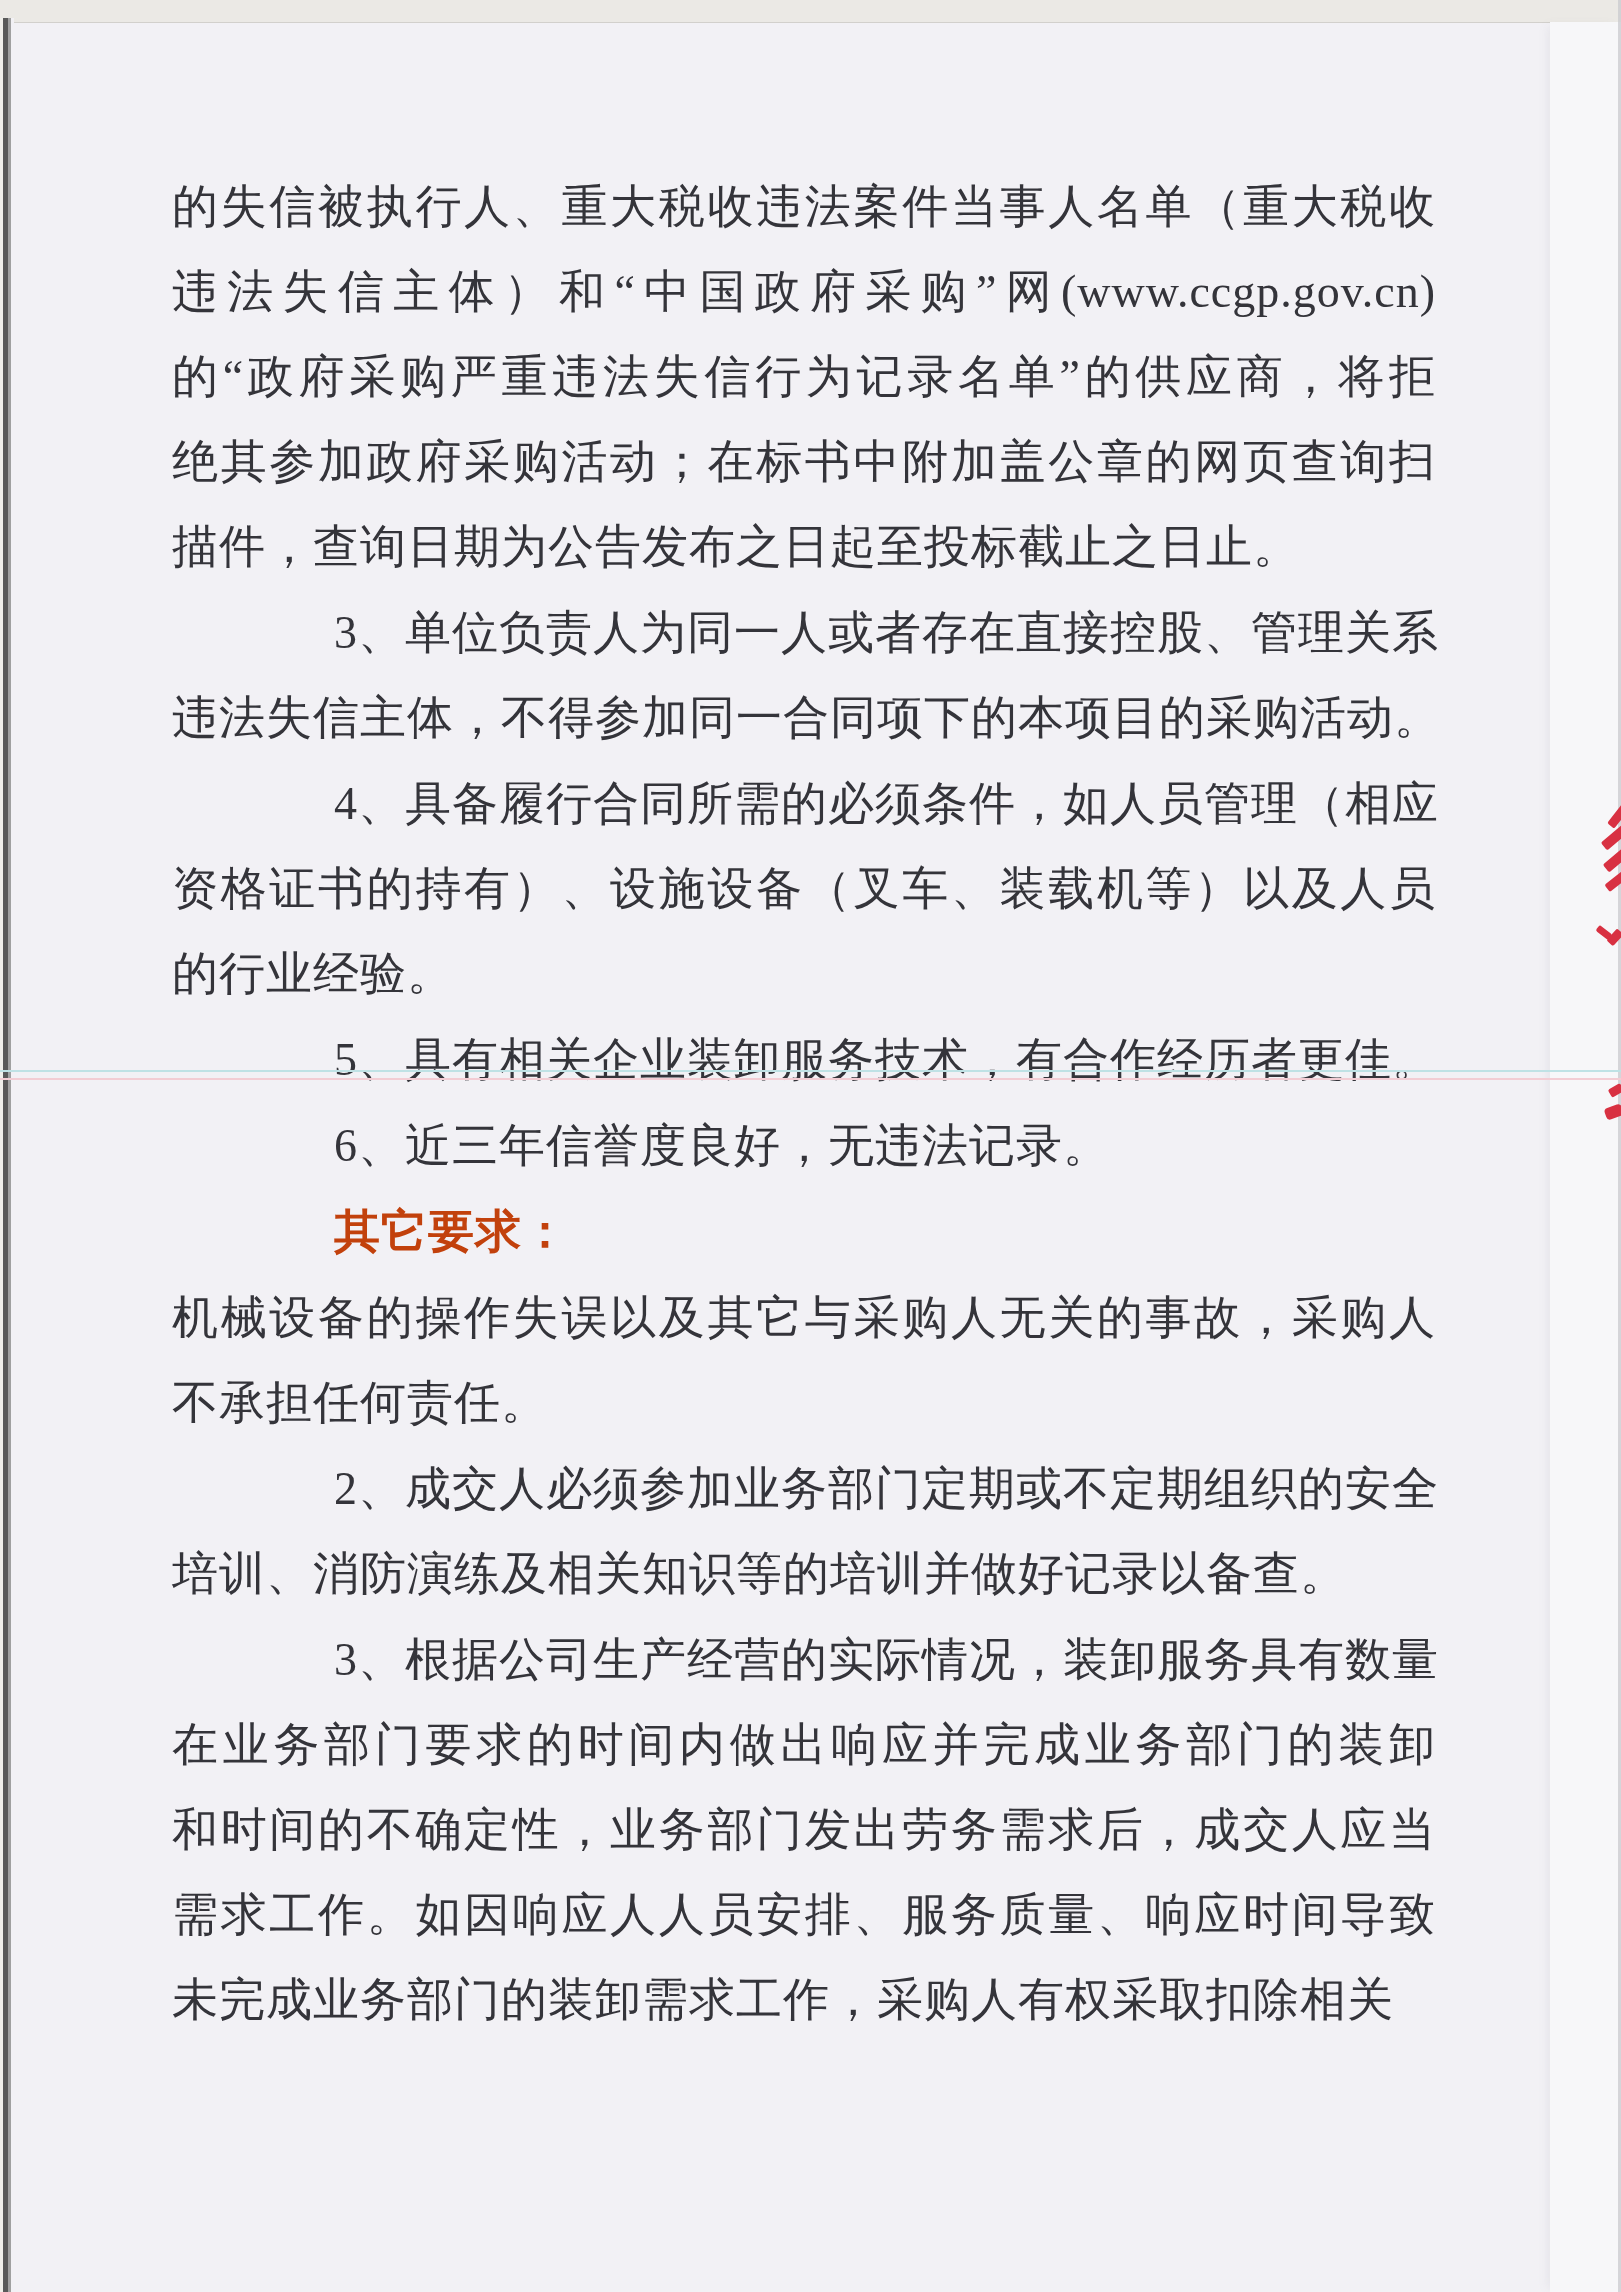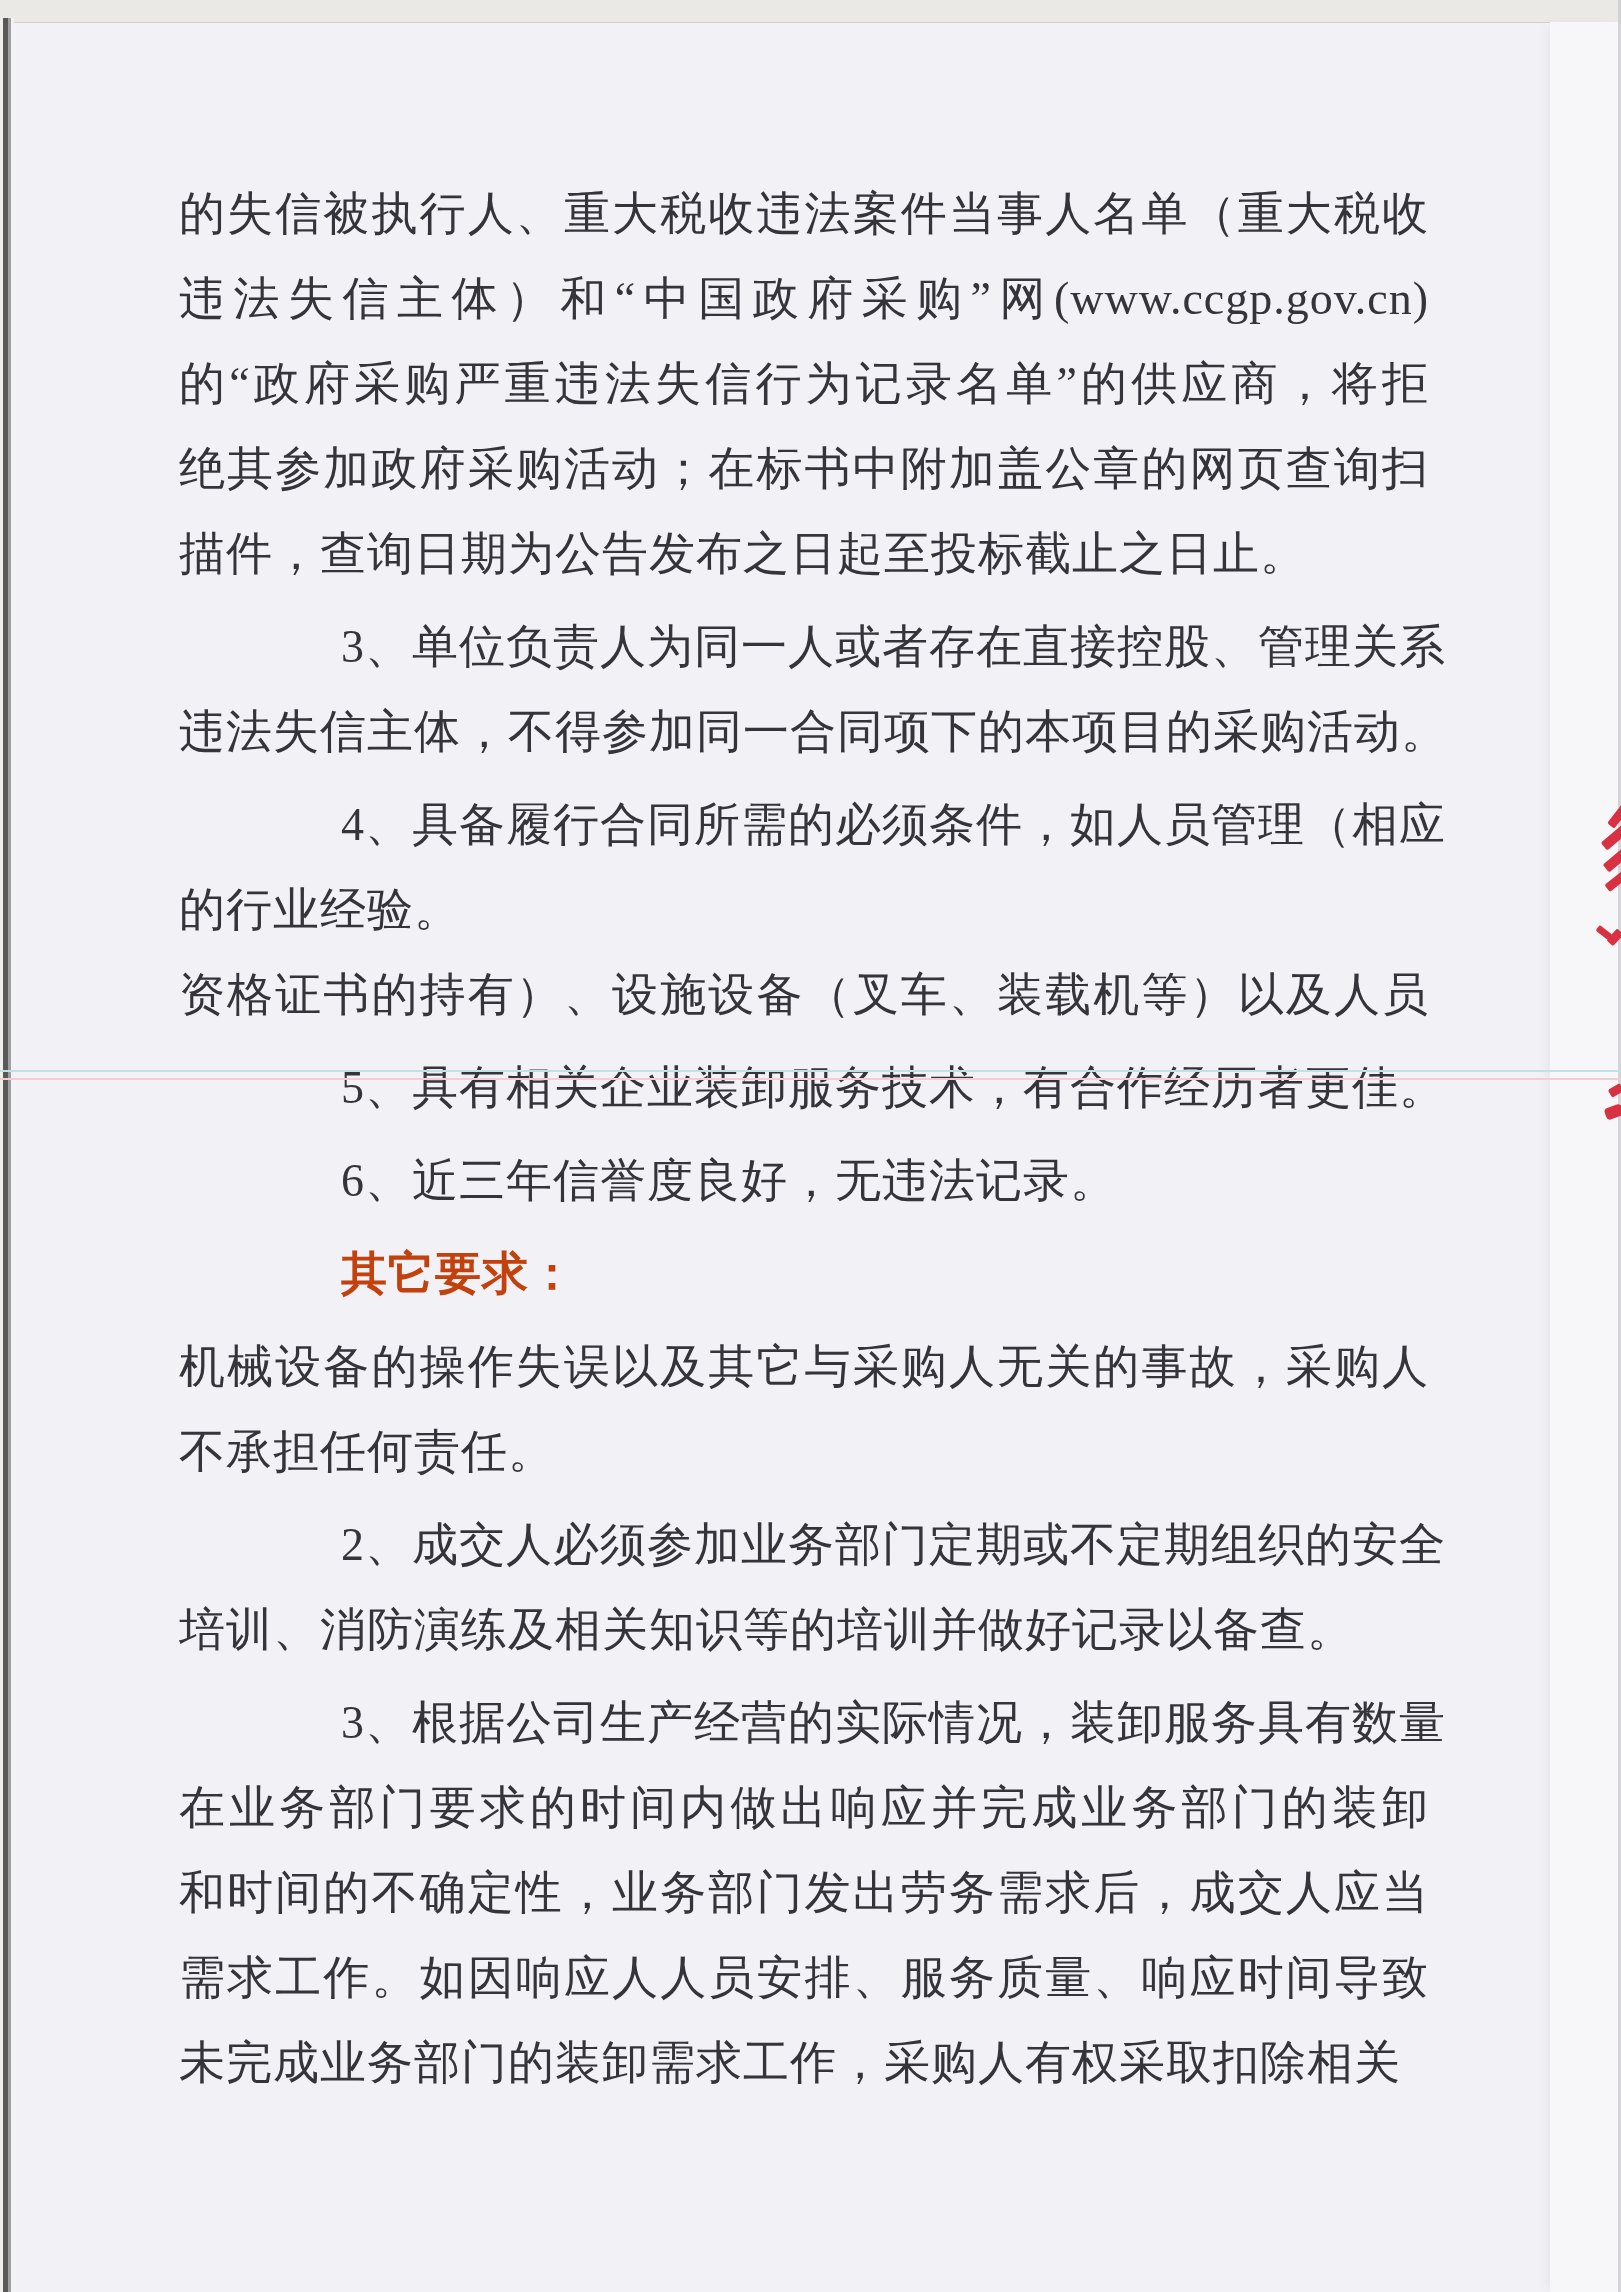--- a/index.html
+++ b/index.html
@@ -60,21 +60,21 @@
   
   .doc {
     position: absolute;
     left: 171px;
     top: 163px;
     width: 1266px;
     color: var(--ink, #34343a);
     font-size: 46px;
     letter-spacing: 1px;
   }
-  .para { margin: 8px; }
+  .para { margin: 1px; }
   .line {
     height: 85px;
     line-height: 85px;
     text-align: justify;
     text-align-last: justify;
     white-space: nowrap;
   }
   .line.last { text-align-last: left; }
   .para.indent .line.first { padding-left: 162px; }
   .para.heading .line {
@@ -95,22 +95,22 @@
         <div class="line">的“政府采购严重违法失信行为记录名单”的供应商，将拒</div>
         <div class="line">绝其参加政府采购活动；在标书中附加盖公章的网页查询扫</div>
         <div class="line last">描件，查询日期为公告发布之日起至投标截止之日止。</div>
       </div>
       <div class="para body indent">
         <div class="line first">3、单位负责人为同一人或者存在直接控股、管理关系</div>
         <div class="line last">违法失信主体，不得参加同一合同项下的本项目的采购活动。</div>
       </div>
       <div class="para body indent">
         <div class="line first">4、具备履行合同所需的必须条件，如人员管理（相应</div>
+        <div class="line">资格证书的持有）、设施设备（叉车、装载机等）以及人员</div>
         <div class="line last">的行业经验。</div>
-        <div class="line">资格证书的持有）、设施设备（叉车、装载机等）以及人员</div>
       </div>
       <div class="para body indent">
         <div class="line first last">5、具有相关企业装卸服务技术，有合作经历者更佳。</div>
       </div>
       <div class="para body indent">
         <div class="line first last">6、近三年信誉度良好，无违法记录。</div>
       </div>
       <div class="para heading indent">
         <div class="line first last">其它要求：</div>
       </div>

